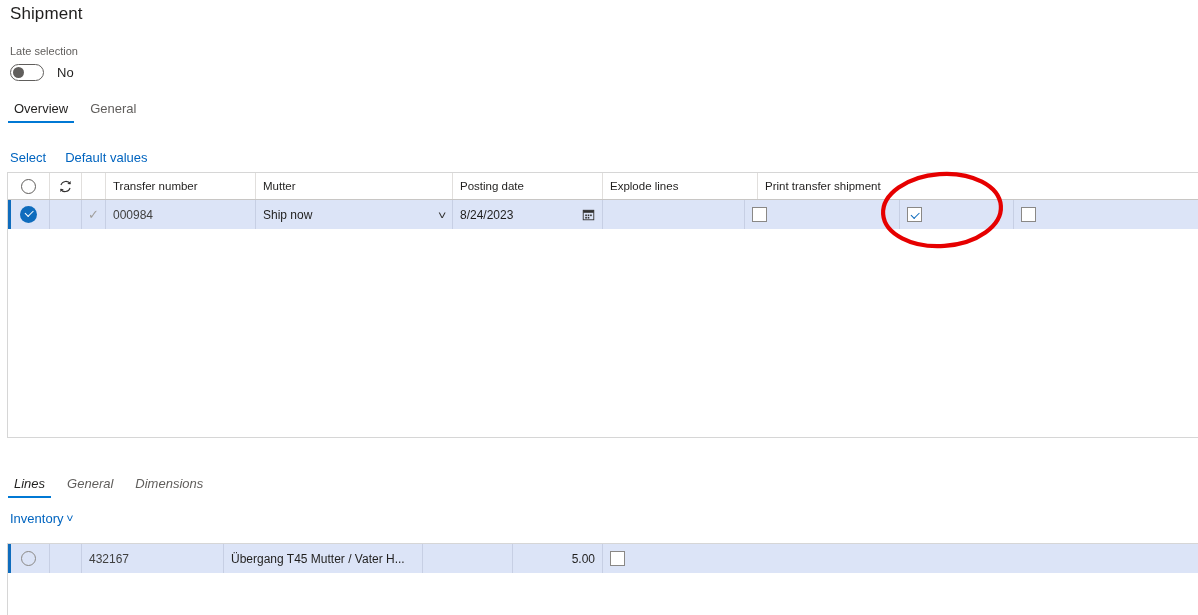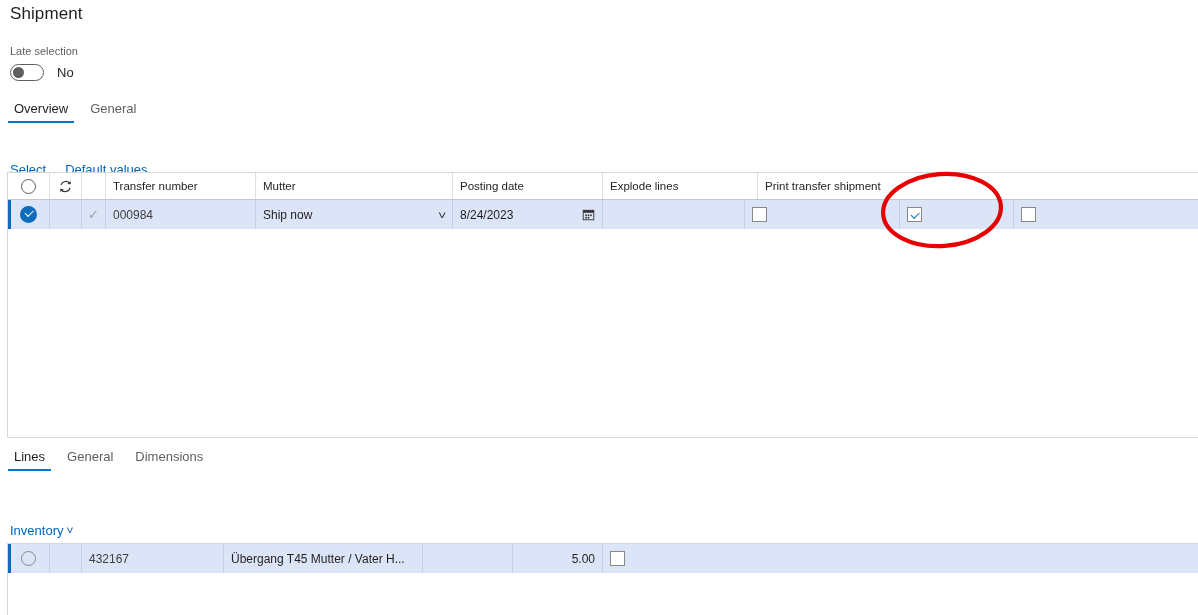--- a/index.html
+++ b/index.html
@@ -67,21 +67,21 @@
     color: #201f1e;
   }
 
   
   .tabstrip {
     position: absolute;
     display: flex;
     align-items: flex-end;
   }
   .tabstrip.top { left: 8px; top: 101px; }
-  .tabstrip.bottom { left: 8px; top: 449px; }
+  .tabstrip.bottom { left: 8px; top: 476px; font-style: italic; }
   .tab {
     padding: 0 6px 7px 6px;
     margin-right: 10px;
     font-size: 13px;
     color: #605e5c;
     cursor: pointer;
     position: relative;
     white-space: nowrap;
   }
   .tab.active {
@@ -104,21 +104,20 @@
     align-items: center;
   }
   .cmdbar.top { left: 10px; top: 150px; }
   .cmdbar.bottom { left: 10px; top: 511px; text-align: right; }
   .cmd-link {
     font-size: 13px;
     color: #0064bf;
     margin-right: 19px;
     cursor: pointer;
     white-space: nowrap;
-    margin-top: 12px;
   }
   .cmd-link .chev {
     display: inline-block;
     margin-left: 4px;
     font-size: 10px;
     color: #0064bf;
     transform: scaleX(1.25);
     vertical-align: 1px;
   }
 

